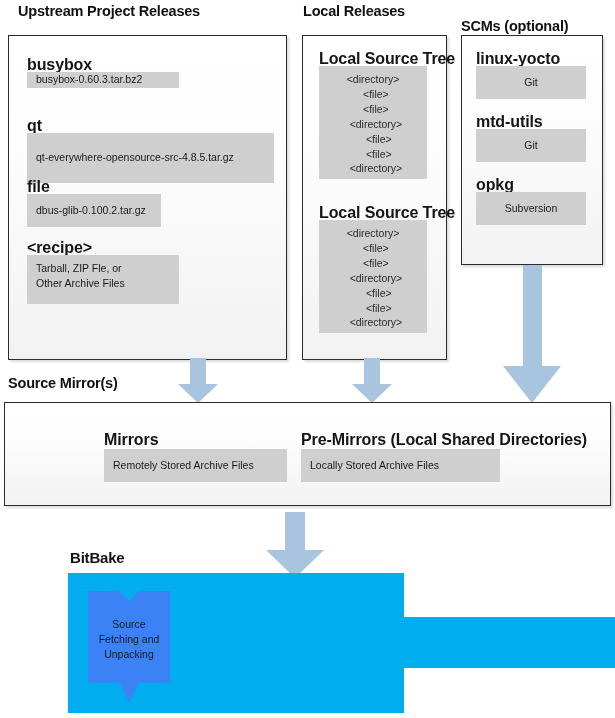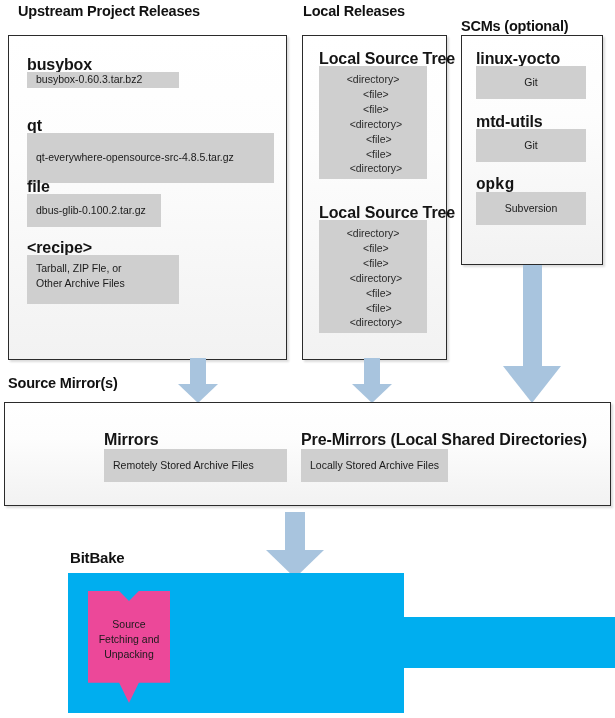--- a/index.html
+++ b/index.html
@@ -76,21 +76,21 @@
   .arrow .head{position:absolute;width:0;height:0;border-style:solid;
     border-color:#a8c4de transparent transparent transparent;}
 
   
   .bb-main{position:absolute;background:#00AEEF;}
   .bb-ext{position:absolute;background:#00AEEF;}
 
   
   .chevron{
     position:absolute;
-    background:#ec4899;
+    background:#3b82f6;
     clip-path:polygon(0% 0%, 38% 0%, 50% 9%, 62% 0%, 100% 0%,
                       100% 82%, 62% 82%, 50% 100%, 38% 82%, 0% 82%);
     box-sizing:border-box;
   }
   .chevron span{
     position:absolute;
     left:0;right:0;top:26px;
     text-align:center;
     font-size:10.5px;
     line-height:1.45;
@@ -147,21 +147,21 @@
   </div>
 
   <div class="panel" style="left:461px;top:35px;width:142px;height:230px;">
 
     <div class="item-label" style="left:14px;top:14px;">linux-yocto</div>
     <div class="chip center" style="left:14px;top:30px;width:110px;height:33px;">Git</div>
 
     <div class="item-label" style="left:14px;top:77px;">mtd-utils</div>
     <div class="chip center" style="left:14px;top:93px;width:110px;height:33px;">Git</div>
 
-    <div class="item-label" style="left:14px;top:140px;font-family:Liberation Mono, monospace;">opkg</div>
+    <div class="item-label" style="left:14px;top:140px;">opkg</div>
     <div class="chip center" style="left:14px;top:156px;width:110px;height:33px;">Subversion</div>
   </div>
 
   <div class="arrow" style="left:178px;top:358px;width:40px;height:45px;">
     <div class="shaft" style="left:12px;top:0;width:16px;height:26px;"></div>
     <div class="head" style="left:0;top:26px;border-width:19px 20px 0 20px;"></div>
   </div>
 
   <div class="arrow" style="left:352px;top:358px;width:40px;height:45px;">
     <div class="shaft" style="left:12px;top:0;width:16px;height:26px;"></div>
@@ -174,21 +174,21 @@
   </div>
 
   <div class="col-title" style="left:8px;top:375px;">Source Mirror(s)</div>
 
   <div class="panel" style="left:4px;top:402px;width:607px;height:104px;">
 
     <div class="item-label" style="left: 99px; top: 28px;">Mirrors</div>
     <div class="chip left" style="left: 99px; top: 46px; width: 183px; height: 33px;">Remotely Stored Archive Files</div>
 
     <div class="item-label" style="left: 296px; top: 28px;">Pre-Mirrors (Local Shared Directories)</div>
-    <div class="chip left" style="left: 296px; top: 46px; width: 147px; height: 33px; text-align: center;">Locally Stored Archive Files</div>
+    <div class="chip left" style="left: 296px; top: 46px; width: 199px; height: 33px; text-align: center;">Locally Stored Archive Files</div>
   </div>
 
   <div class="arrow" style="left:266px;top:512px;width:58px;height:66px;">
     <div class="shaft" style="left:19px;top:0;width:20px;height:38px;"></div>
     <div class="head" style="left:0;top:38px;border-width:28px 29px 0 29px;"></div>
   </div>
 
   <div class="col-title" style="left:70px;top:549px;font-size:15px;">BitBake</div>
 
   <div class="bb-main" style="left:68px;top:573px;width:336px;height:140px;"></div>

